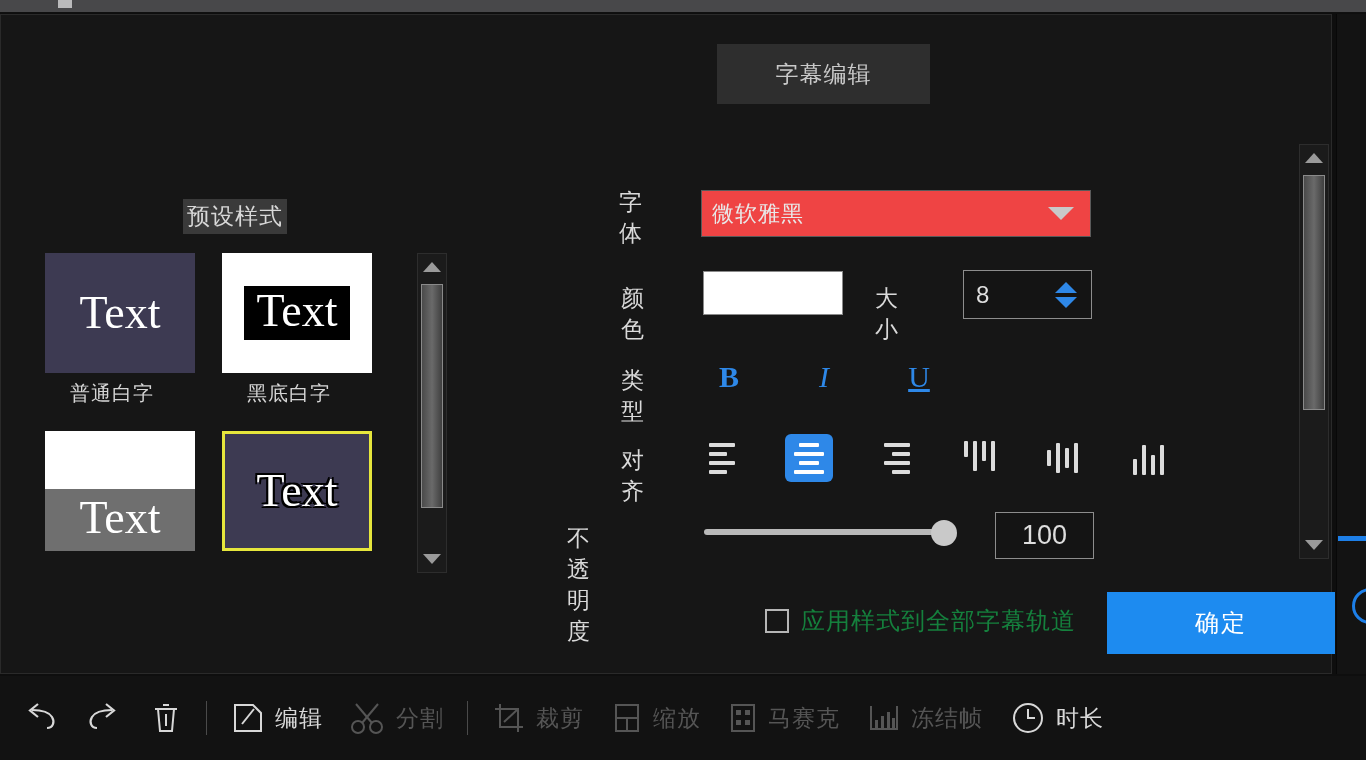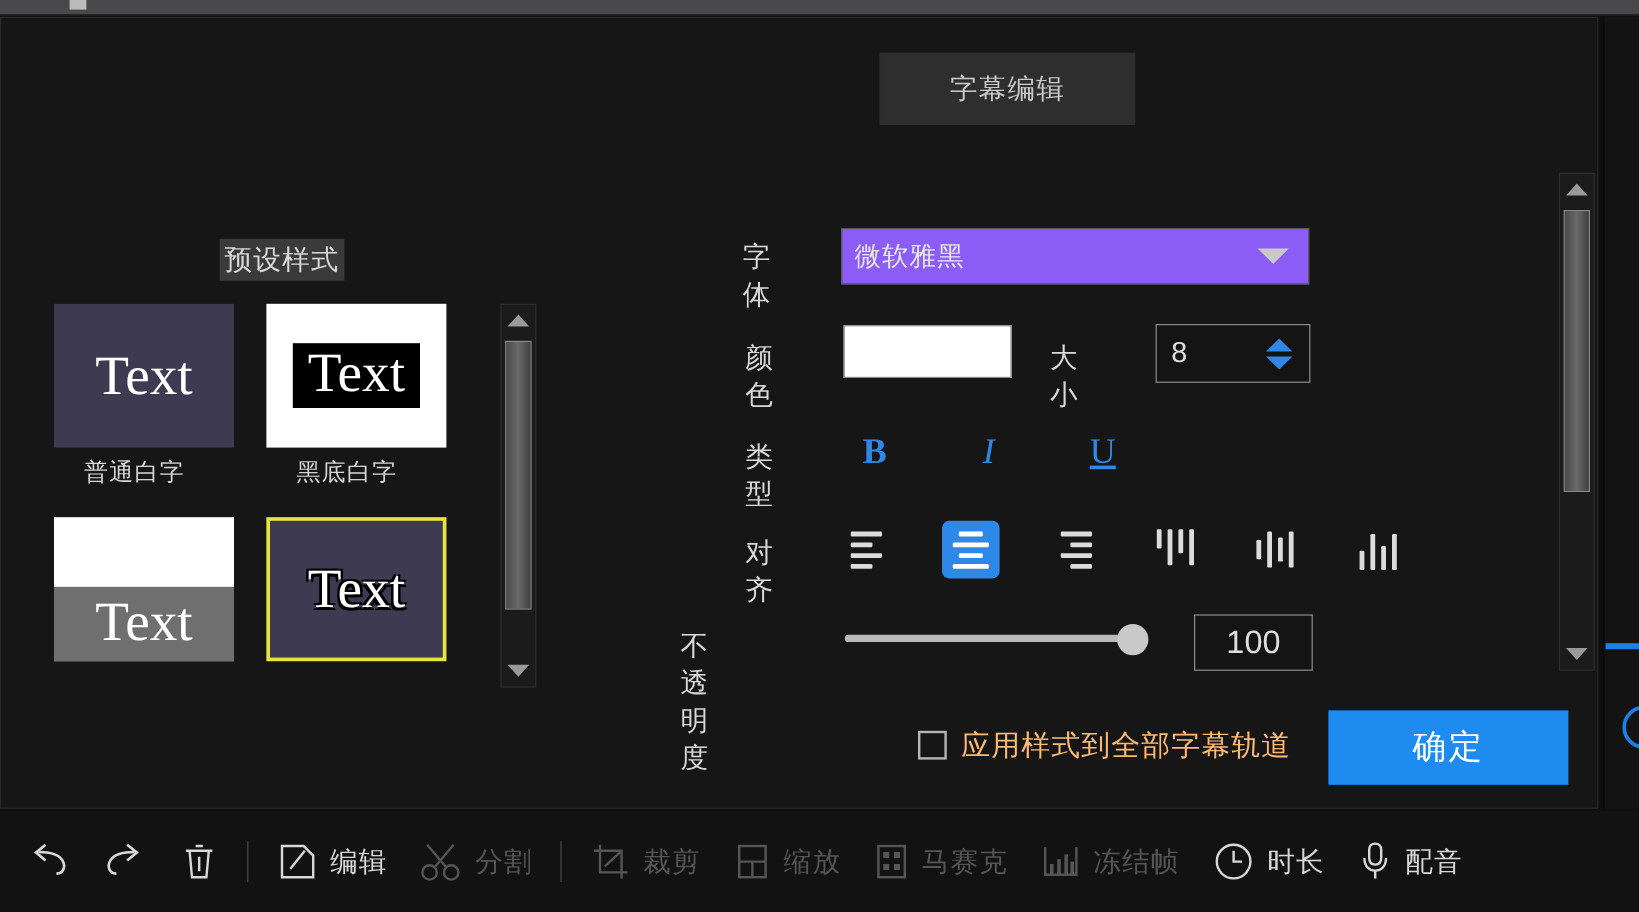--- a/index.html
+++ b/index.html
@@ -52,21 +52,21 @@
   .dialog {
     position: absolute; left: 0px; top: 14px;
     width: 1332px; height: 660px;
     background: #161616;
     border: 1px solid #2a2a2a;
     box-sizing: border-box;
   }
 
   
   .tabs {
-    position: absolute; left: 732px; top: 29px;
+    position: absolute; left: 716px; top: 29px;
     display: flex;
   }
   .tab {
     width: 213px; height: 60px;
     display: flex; align-items: center; justify-content: center;
     font-size: 23px;
     box-sizing: border-box;
     cursor: pointer;
     letter-spacing: 1px;
   }
@@ -191,21 +191,21 @@
   .row-label {
     position: absolute;
     font-size: 23px;
     color: #d9d9d9;
     letter-spacing: 2px;
   }
 
   .font-select {
     position: absolute; left: 700px; top: 175px;
     width: 390px; height: 47px;
-    background: #8b5cf6;
+    background: #ef4444;
     border: 1px solid #5a5a5a;
     box-sizing: border-box;
     display: flex; align-items: center;
     cursor: pointer;
   }
   .font-select .val {
     font-size: 22px; color: #e8e8e8;
     padding-left: 10px; flex: 1;
     letter-spacing: 1px;
   }
@@ -307,28 +307,28 @@
     display: flex; align-items: center; gap: 12px;
     cursor: pointer;
   }
   .checkbox {
     width: 24px; height: 24px;
     border: 2px solid #b6b6b6;
     background: transparent;
     box-sizing: border-box;
   }
   .apply-check .lbl {
-    font-size: 24px; color: #fdba74; letter-spacing: 1px;
+    font-size: 24px; color: #15803d; letter-spacing: 1px;
   }
   .ok-btn {
     position: absolute; left: 1106px; top: 577px;
-    width: 200px; height: 62px;
+    width: 228px; height: 62px;
     background: #1d8bf0;
     color: #ffffff;
-    font-size: 28px;
+    font-size: 24px;
     display: flex; align-items: center; justify-content: center;
     cursor: pointer;
     letter-spacing: 2px;
   }
 
   
   #dialog-scroll { left: 1298px; top: 129px; height: 415px; }
   #dialog-scroll .scroll-thumb { top: 30px; height: 235px; }
 
   
@@ -423,21 +423,21 @@
       </div>
       <div class="scroll-thumb"></div>
       <div class="scroll-arrow" style="position:absolute;bottom:0;left:0;width:28px;">
         <span class="tri tri-down"></span>
       </div>
     </div>
 
 
     <div class="form">
 
-      <div class="row-label" style="left:618px; top:184px;text-align:right;">字体</div>
+      <div class="row-label" style="left:618px; top:172px;text-align:right;">字体</div>
       <div class="font-select">
         <span class="val">微软雅黑</span>
         <span class="caret-down"></span>
       </div>
 
       <div class="row-label" style="left:620px; top:268px;">颜色</div>
       <div class="color-swatch"></div>
 
       <div class="row-label" style="left:874px; top:268px;">大小</div>
       <div class="size-box">
@@ -626,24 +626,16 @@
     </div>
 
     <div class="tool">
       <svg width="38" height="38" viewBox="0 0 38 38" fill="none">
         <circle cx="19" cy="19" r="14" stroke="currentColor" stroke-width="2" fill="none"></circle>
         <path d="M19 10 V19 H26" stroke="currentColor" stroke-width="2" fill="none"></path>
       </svg>
       <span class="tlabel">时长</span>
     </div>
 
-    <div class="tool">
-      <svg width="32" height="38" viewBox="0 0 32 38" fill="none">
-        <path d="M16 4 C12.5 4 11 6.5 11 9 V16 C11 19 12.5 21.5 16 21.5 C19.5 21.5 21 19 21 16 V9 C21 6.5 19.5 4 16 4 Z" stroke="currentColor" stroke-width="2" fill="none"></path>
-        <path d="M7 16 C7 23 11 26.5 16 26.5 C21 26.5 25 23 25 16" stroke="currentColor" stroke-width="2" fill="none"></path>
-        <path d="M16 26.5 V33" stroke="currentColor" stroke-width="2"></path>
-      </svg>
-      <span class="tlabel">配音</span>
-    </div>
 
   </div>
 
 </div>
 
 </body></html>

